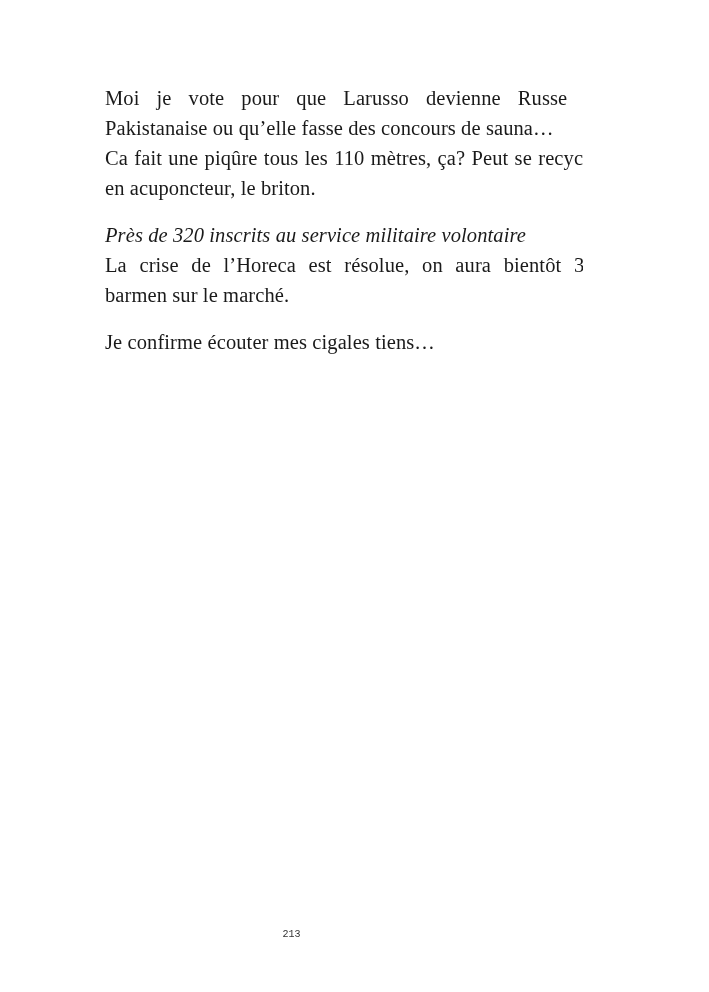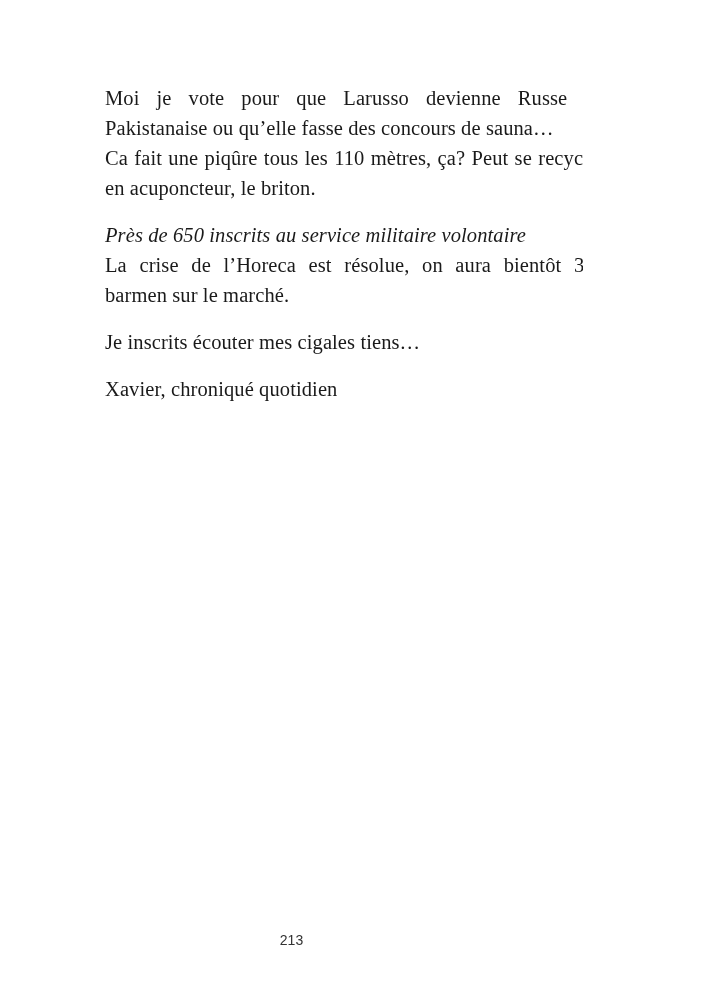--- a/index.html
+++ b/index.html
@@ -30,48 +30,47 @@
     letter-spacing: 0.1px;
   }
   .para.headline {
     font-style: italic;
   }
   .para.gap {
     margin-top: 17px;
   }
   .page-number {
     position: absolute;
-    bottom: 44px;
+    bottom: 52px;
     left: 0;
     width: 100%;
     text-align: center;
-    font-size: 14px;
+    font-size: 10px;
     color: #333333;
-    font-family: Liberation Sans, sans-serif;
+    font-family: Liberation Mono, monospace;
   }
 </style>
 </head>
 <body>
 
 <div class="page">
 
   <div class="text-block">
 
     <p class="para">Moi je vote pour que Larusso devienne Russe ou Pakistanaise ou qu’elle fasse des concours de sauna…</p>
 
 
     <p class="para">Ca fait une piqûre tous les 110 mètres, ça? Peut se recycler en acuponcteur, le briton.</p>
 
-    <p class="para headline gap">Près de 650 inscrits au service militaire volontaire</p>
+    <p class="para headline gap">Près de 320 inscrits au service militaire volontaire</p>
 
     <p class="para">La crise de l’Horeca est résolue, on aura bientôt 340 barmen sur le marché.</p>
 
 
 
-    <p class="para gap">Je inscrits écouter mes cigales tiens…</p>
+    <p class="para gap">Je confirme écouter mes cigales tiens…</p>
 
-    <p class="para gap">Xavier, chroniqué quotidien</p>
 
   </div>
 
   <div class="page-number">213</div>
 
 </div>
 
 </body></html>

